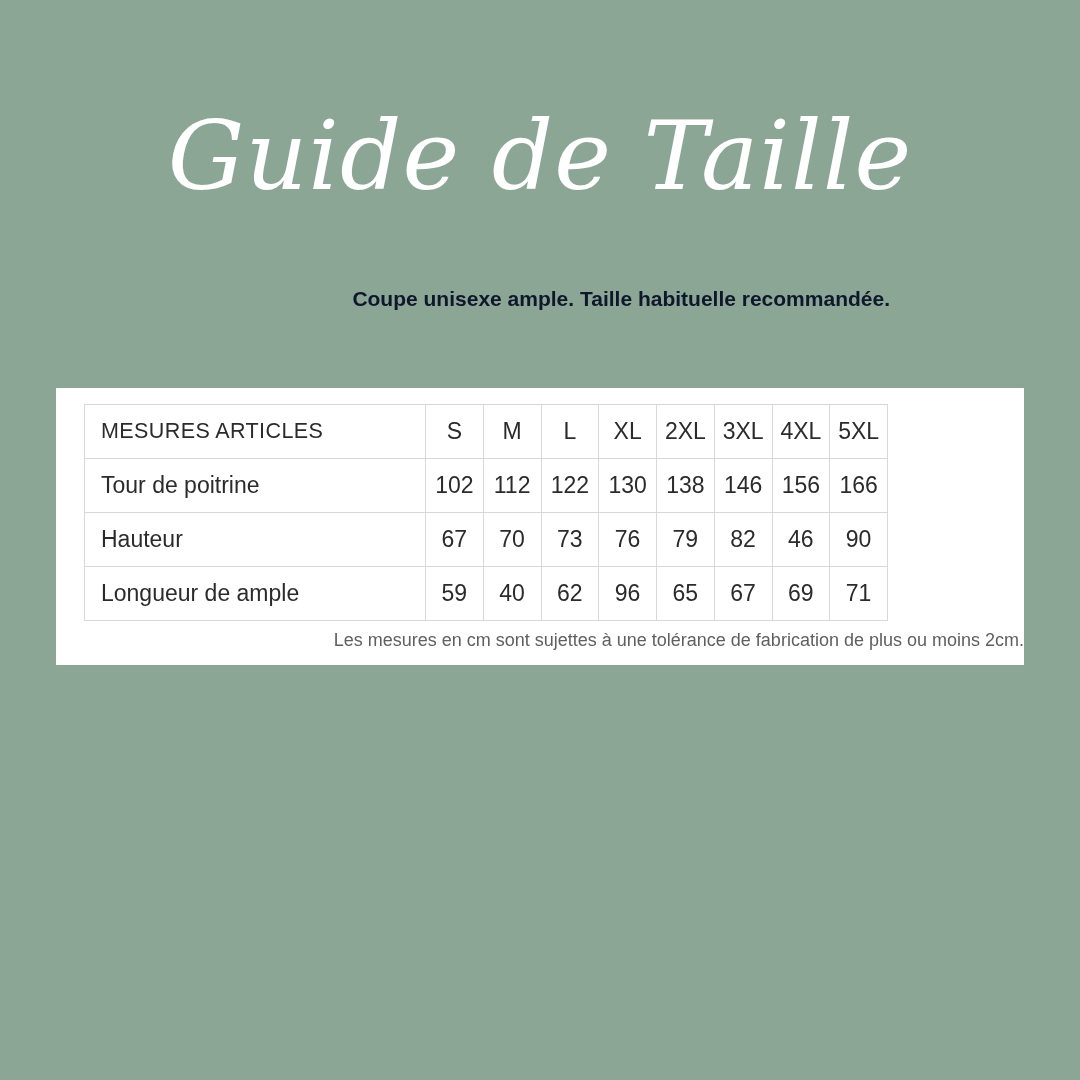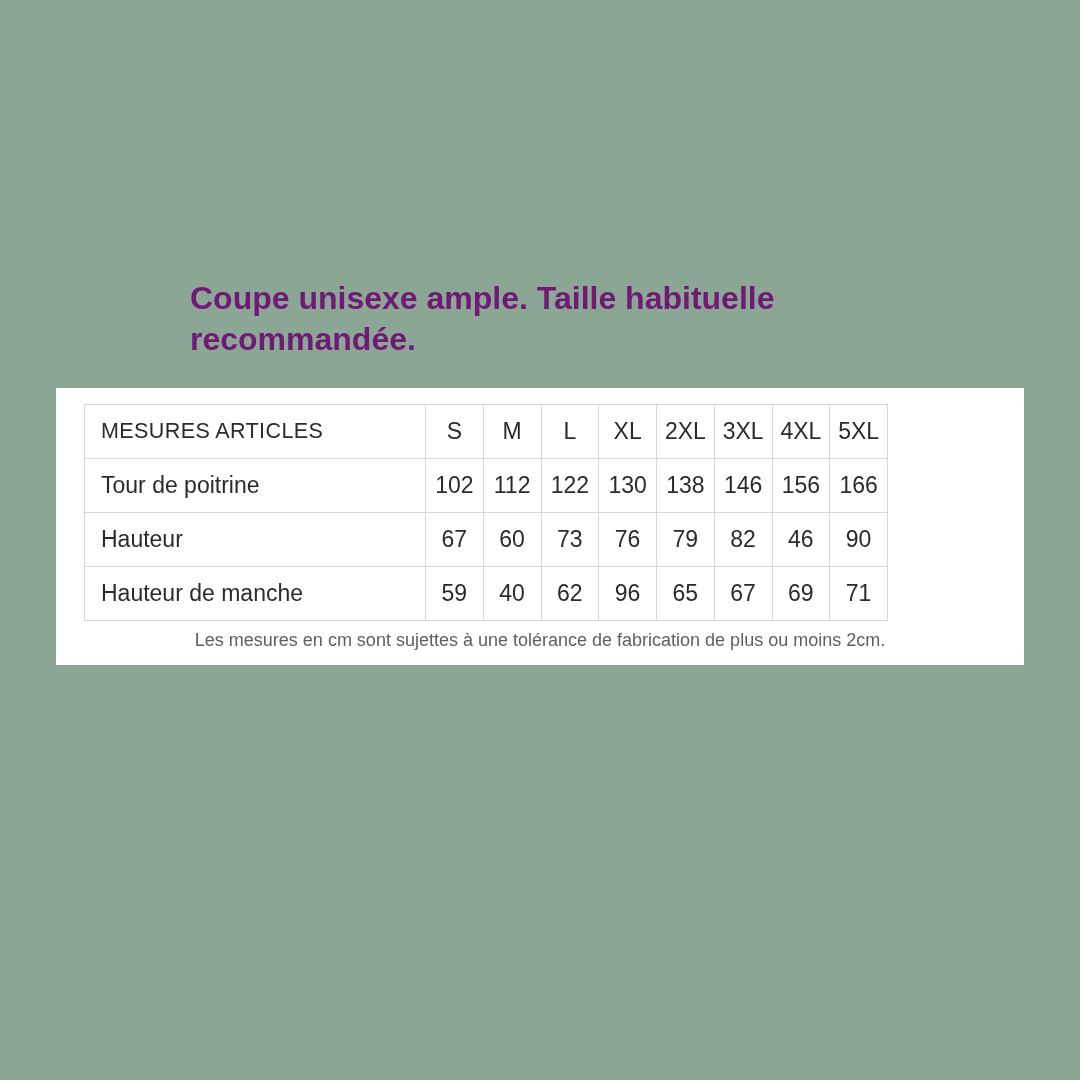--- a/index.html
+++ b/index.html
@@ -35,25 +35,25 @@
     line-height: 120px;
     letter-spacing: 1px;
     white-space: nowrap;
   }
 
   .subtitle {
     position: absolute;
     top: 278px;
     left: 190px;
     width: 700px;
-    text-align: left;
-    color: #701a75;
+    text-align: right;
+    color: #0f172a;
     font-family: "Liberation Sans", sans-serif;
     font-weight: bold;
-    font-size: 32px;
+    font-size: 21px;
     line-height: 41px;
   }
 
   .table-card {
     position: absolute;
     left: 56px;
     top: 388px;
     width: 968px;
     background: #ffffff;
     padding: 0;
@@ -98,31 +98,32 @@
   }
 
   table.size-table tbody td {
     font-size: 23px;
     margin-top: 28px;
   }
 
   .note {
     margin: 0;
     padding: 9px 0 14px 0;
-    text-align: center;
+    text-align: right;
     color: #5f5f5f;
     font-size: 18px;
     font-family: "Liberation Sans", sans-serif;
   }
 </style>
 </head>
 <body>
 
 <div class="page">
 
+  <div class="title">Guide de Taille</div>
 
   <div class="subtitle">Coupe unisexe ample. Taille habituelle recommandée.</div>
 
   <div class="table-card">
     <table class="size-table">
       <thead>
         <tr>
           <th>MESURES ARTICLES</th>
           <th>S</th>
           <th>M</th>
@@ -142,30 +143,30 @@
           <td>122</td>
           <td>130</td>
           <td>138</td>
           <td>146</td>
           <td>156</td>
           <td>166</td>
         </tr>
         <tr>
           <td>Hauteur</td>
           <td>67</td>
-          <td>60</td>
+          <td>70</td>
           <td>73</td>
           <td>76</td>
           <td>79</td>
           <td>82</td>
           <td>46</td>
           <td>90</td>
         </tr>
         <tr>
-          <td>Hauteur de manche</td>
+          <td>Longueur de ample</td>
           <td>59</td>
           <td>40</td>
           <td>62</td>
           <td>96</td>
           <td>65</td>
           <td>67</td>
           <td>69</td>
           <td>71</td>
         </tr>
       </tbody>

